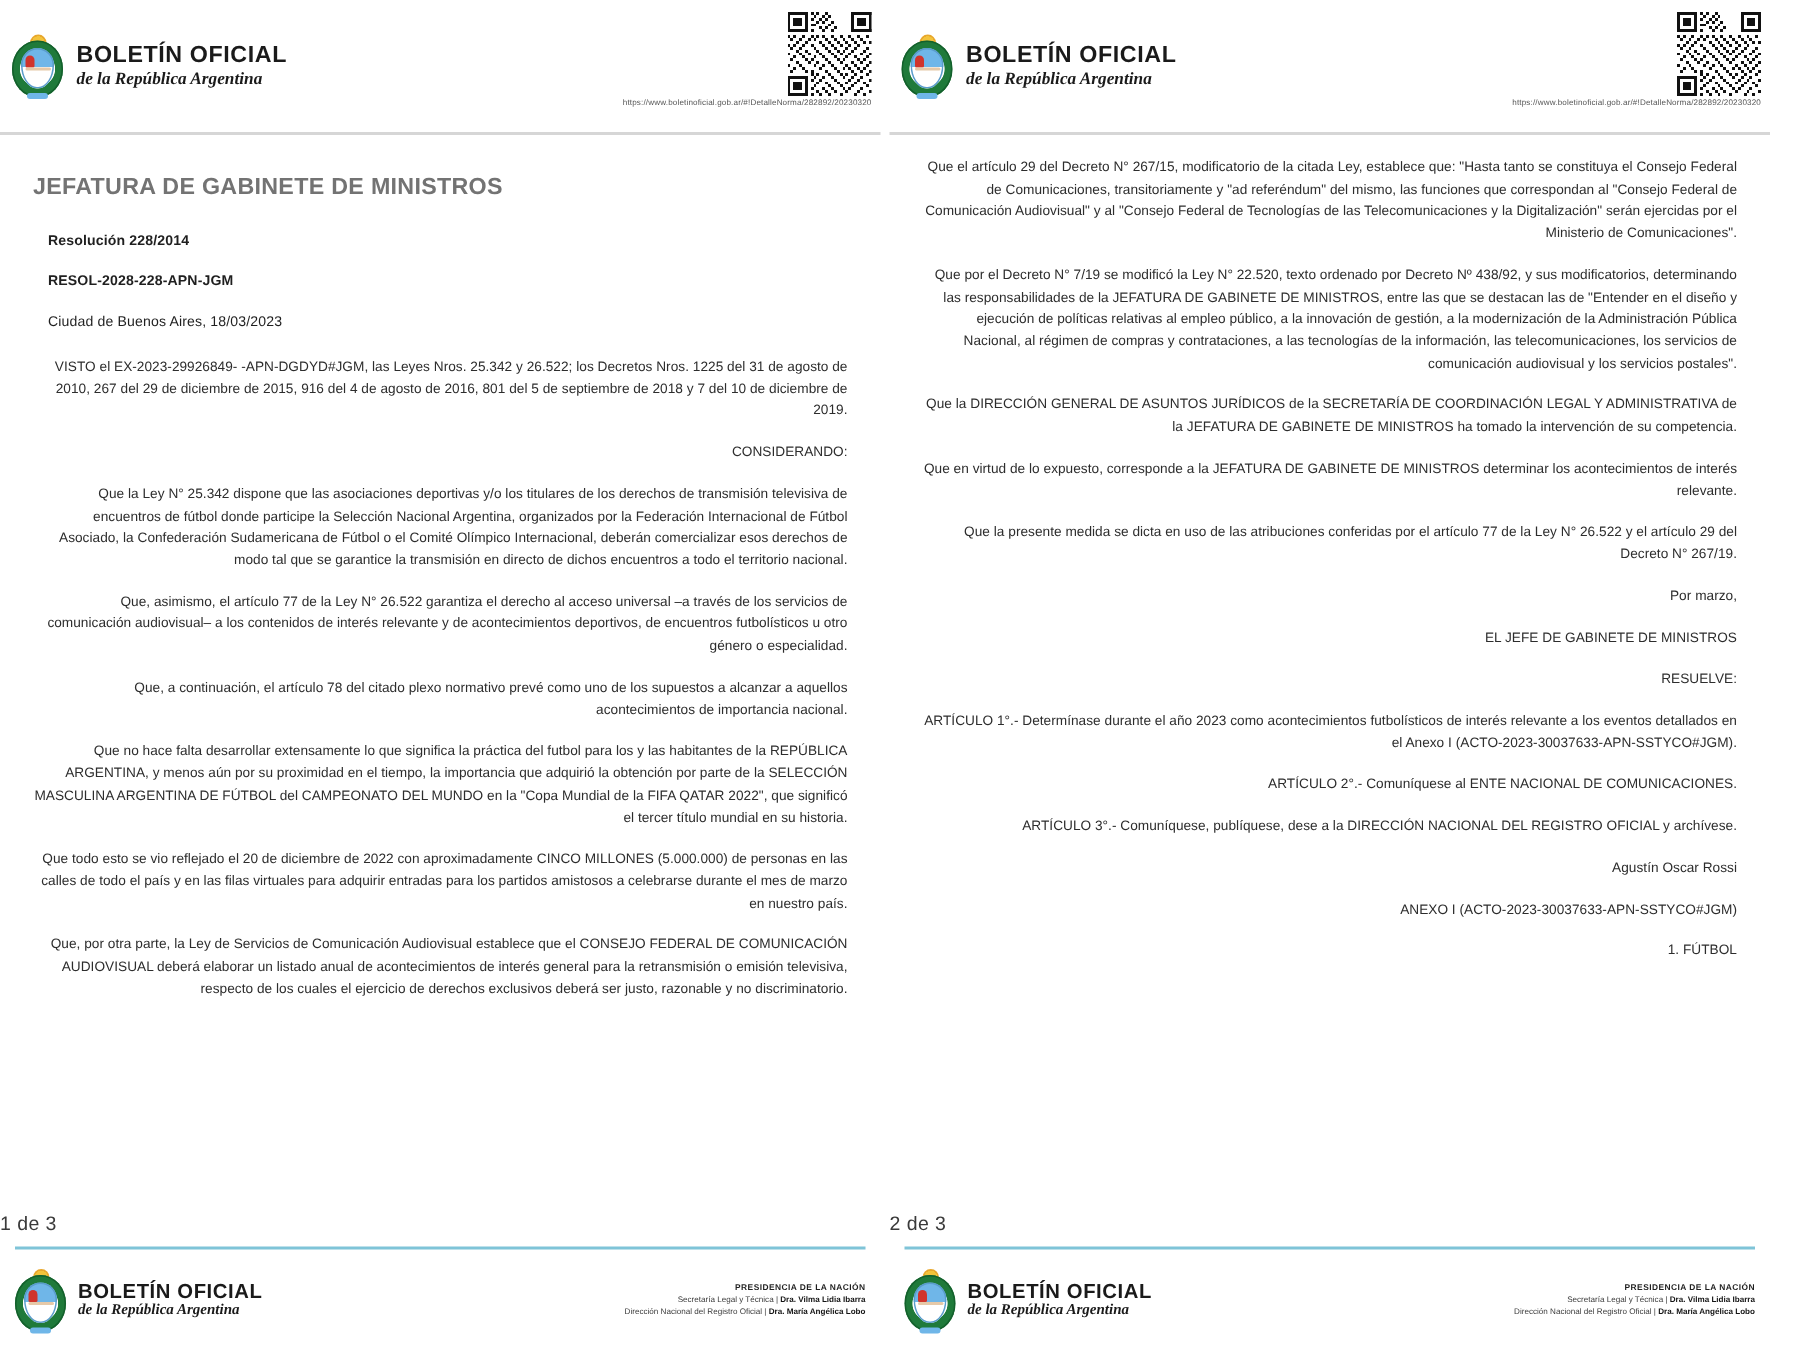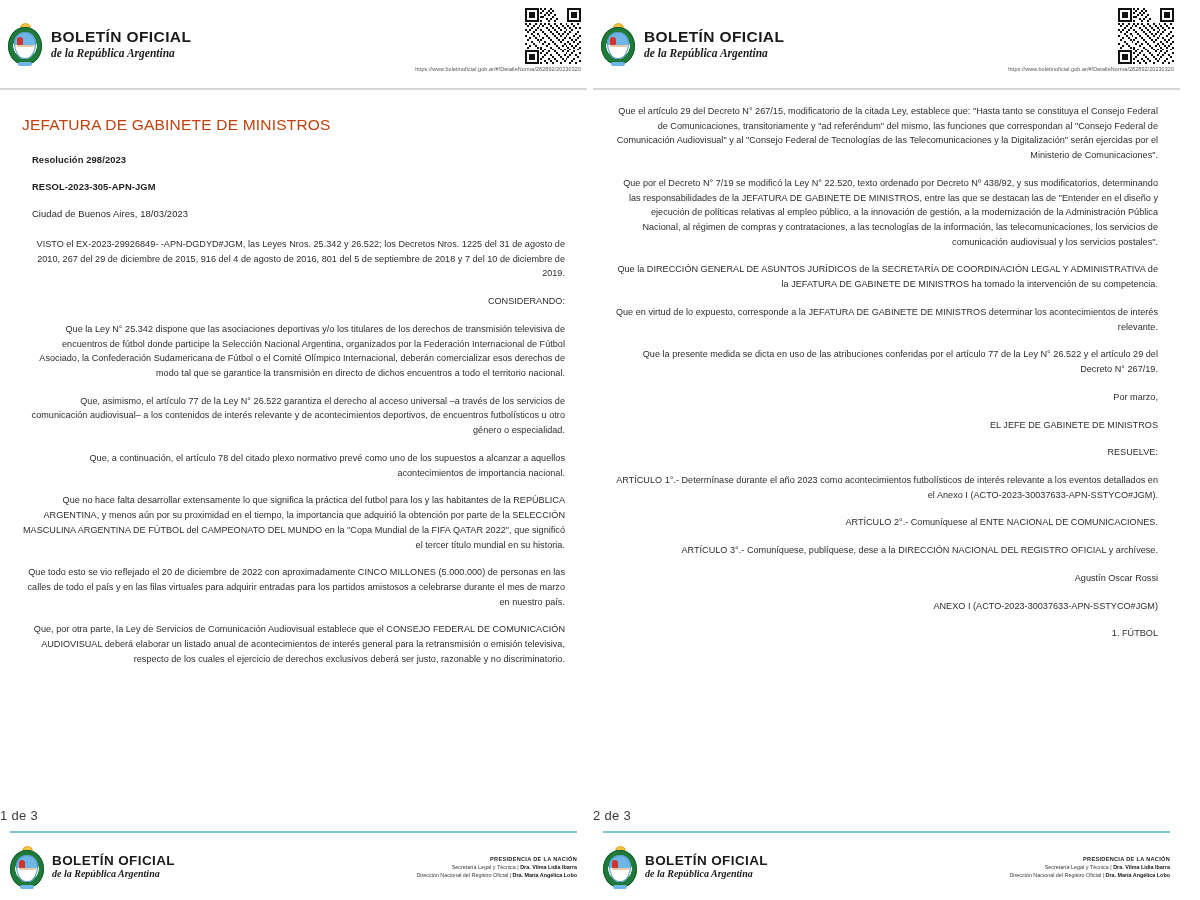--- a/index.html
+++ b/index.html
@@ -146,22 +146,22 @@
 
   
   .page-body {
     flex: 1 1 auto;
     padding: 18px 22px 0 22px;
     box-sizing: border-box;
     overflow: hidden;
   }
   .doc-title {
     font-size: 15.5px;
-    font-weight: normal;
-    color: #c2410c;
+    font-weight: bold;
+    color: #737373;
     letter-spacing: 0.2px;
     margin: 8px 0 20px 0;
   }
   .meta {
     margin-left: 10px;
   }
   .meta-line {
     font-size: 9.4px;
     font-weight: bold;
     color: #1f1f1f;
@@ -456,22 +456,22 @@
               <rect x="26" y="28" width="1" height="1"></rect>
           </g>
         </svg>
         <div class="qr-url">https://www.boletinoficial.gob.ar/#!DetalleNorma/282892/20230320</div>
       </div>
     </div>
 
     <div class="page-body">
       <div class="doc-title">JEFATURA DE GABINETE DE MINISTROS</div>
       <div class="meta">
-        <div class="meta-line">Resolución 298/2023</div>
-        <div class="meta-line">RESOL-2023-305-APN-JGM</div>
+        <div class="meta-line">Resolución 228/2014</div>
+        <div class="meta-line">RESOL-2028-228-APN-JGM</div>
         <div class="meta-line city">Ciudad de Buenos Aires, 18/03/2023</div>
       </div>
       <p class="para">VISTO el EX-2023-29926849- -APN-DGDYD#JGM, las Leyes Nros. 25.342 y 26.522; los Decretos Nros. 1225 del 31 de agosto de 2010, 267 del 29 de diciembre de 2015, 916 del 4 de agosto de 2016, 801 del 5 de septiembre de 2018 y 7 del 10 de diciembre de 2019.</p>
       <p class="para">CONSIDERANDO:</p>
       <p class="para">Que la Ley N° 25.342 dispone que las asociaciones deportivas y/o los titulares de los derechos de transmisión televisiva de encuentros de fútbol donde participe la Selección Nacional Argentina, organizados por la Federación Internacional de Fútbol Asociado, la Confederación Sudamericana de Fútbol o el Comité Olímpico Internacional, deberán comercializar esos derechos de modo tal que se garantice la transmisión en directo de dichos encuentros a todo el territorio nacional.</p>
       <p class="para">Que, asimismo, el artículo 77 de la Ley N° 26.522 garantiza el derecho al acceso universal –a través de los servicios de comunicación audiovisual– a los contenidos de interés relevante y de acontecimientos deportivos, de encuentros futbolísticos u otro género o especialidad.</p>
       <p class="para">Que, a continuación, el artículo 78 del citado plexo normativo prevé como uno de los supuestos a alcanzar a aquellos acontecimientos de importancia nacional.</p>
       <p class="para">Que no hace falta desarrollar extensamente lo que significa la práctica del futbol para los y las habitantes de la REPÚBLICA ARGENTINA, y menos aún por su proximidad en el tiempo, la importancia que adquirió la obtención por parte de la SELECCIÓN MASCULINA ARGENTINA DE FÚTBOL del CAMPEONATO DEL MUNDO en la "Copa Mundial de la FIFA QATAR 2022", que significó el tercer título mundial en su historia.</p>
       <p class="para">Que todo esto se vio reflejado el 20 de diciembre de 2022 con aproximadamente CINCO MILLONES (5.000.000) de personas en las calles de todo el país y en las filas virtuales para adquirir entradas para los partidos amistosos a celebrarse durante el mes de marzo en nuestro país.</p>
       <p class="para">Que, por otra parte, la Ley de Servicios de Comunicación Audiovisual establece que el CONSEJO FEDERAL DE COMUNICACIÓN AUDIOVISUAL deberá elaborar un listado anual de acontecimientos de interés general para la retransmisión o emisión televisiva, respecto de los cuales el ejercicio de derechos exclusivos deberá ser justo, razonable y no discriminatorio.</p>

